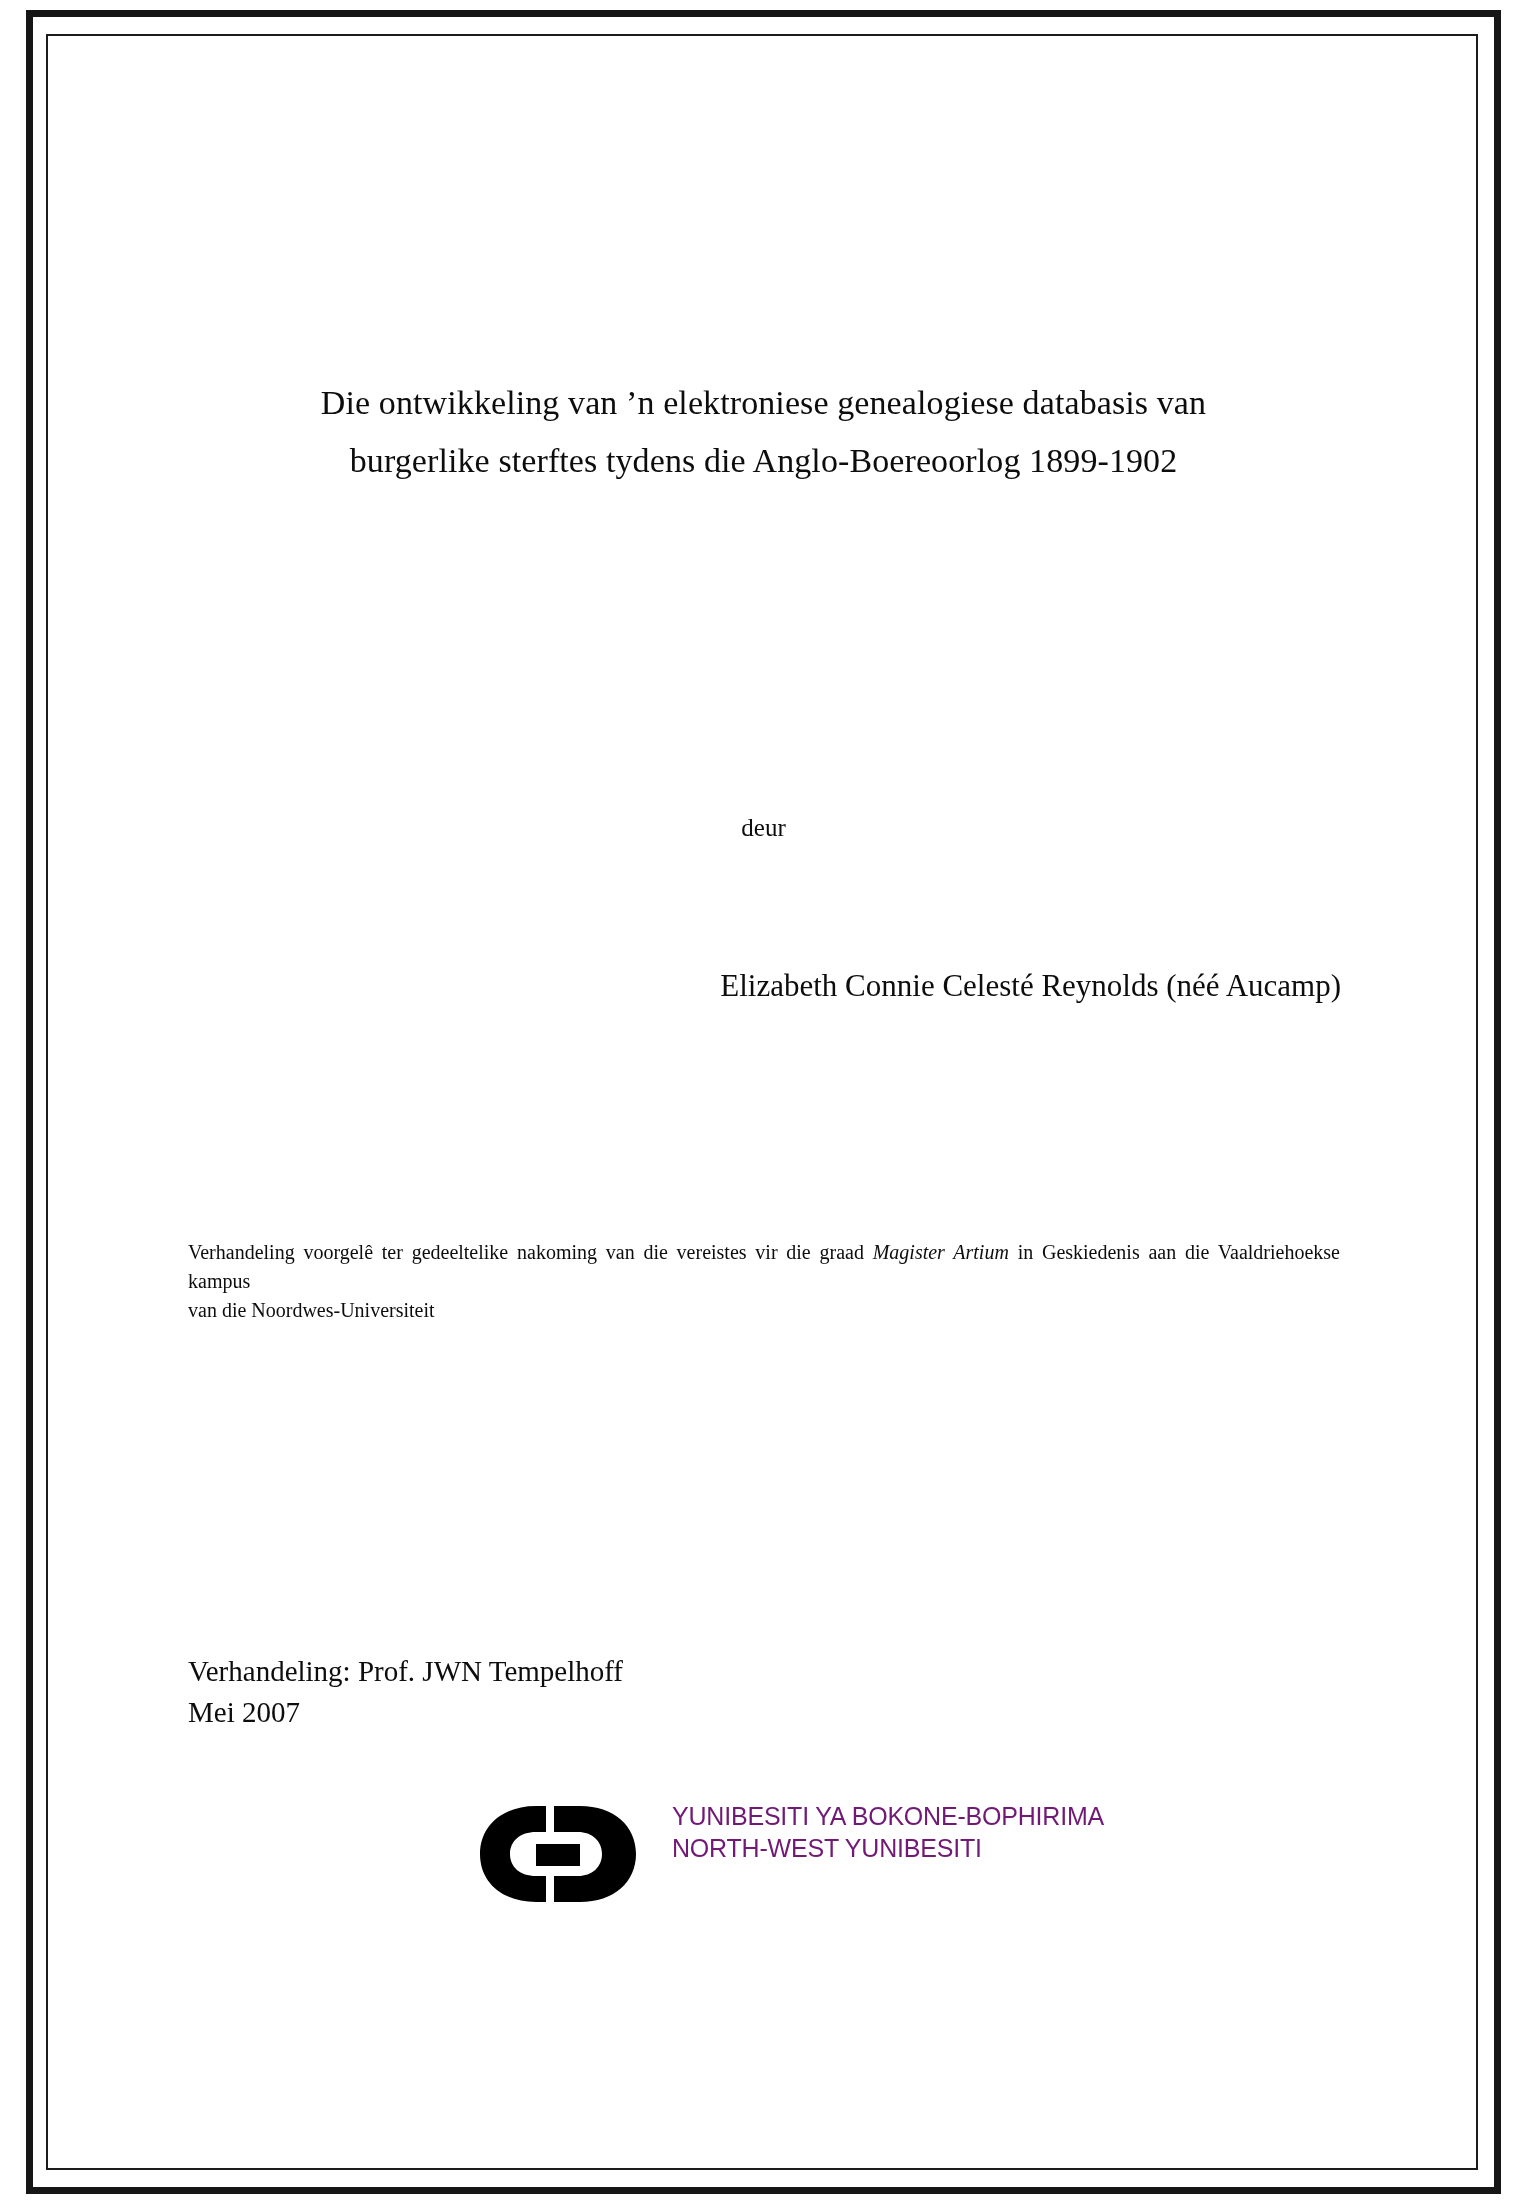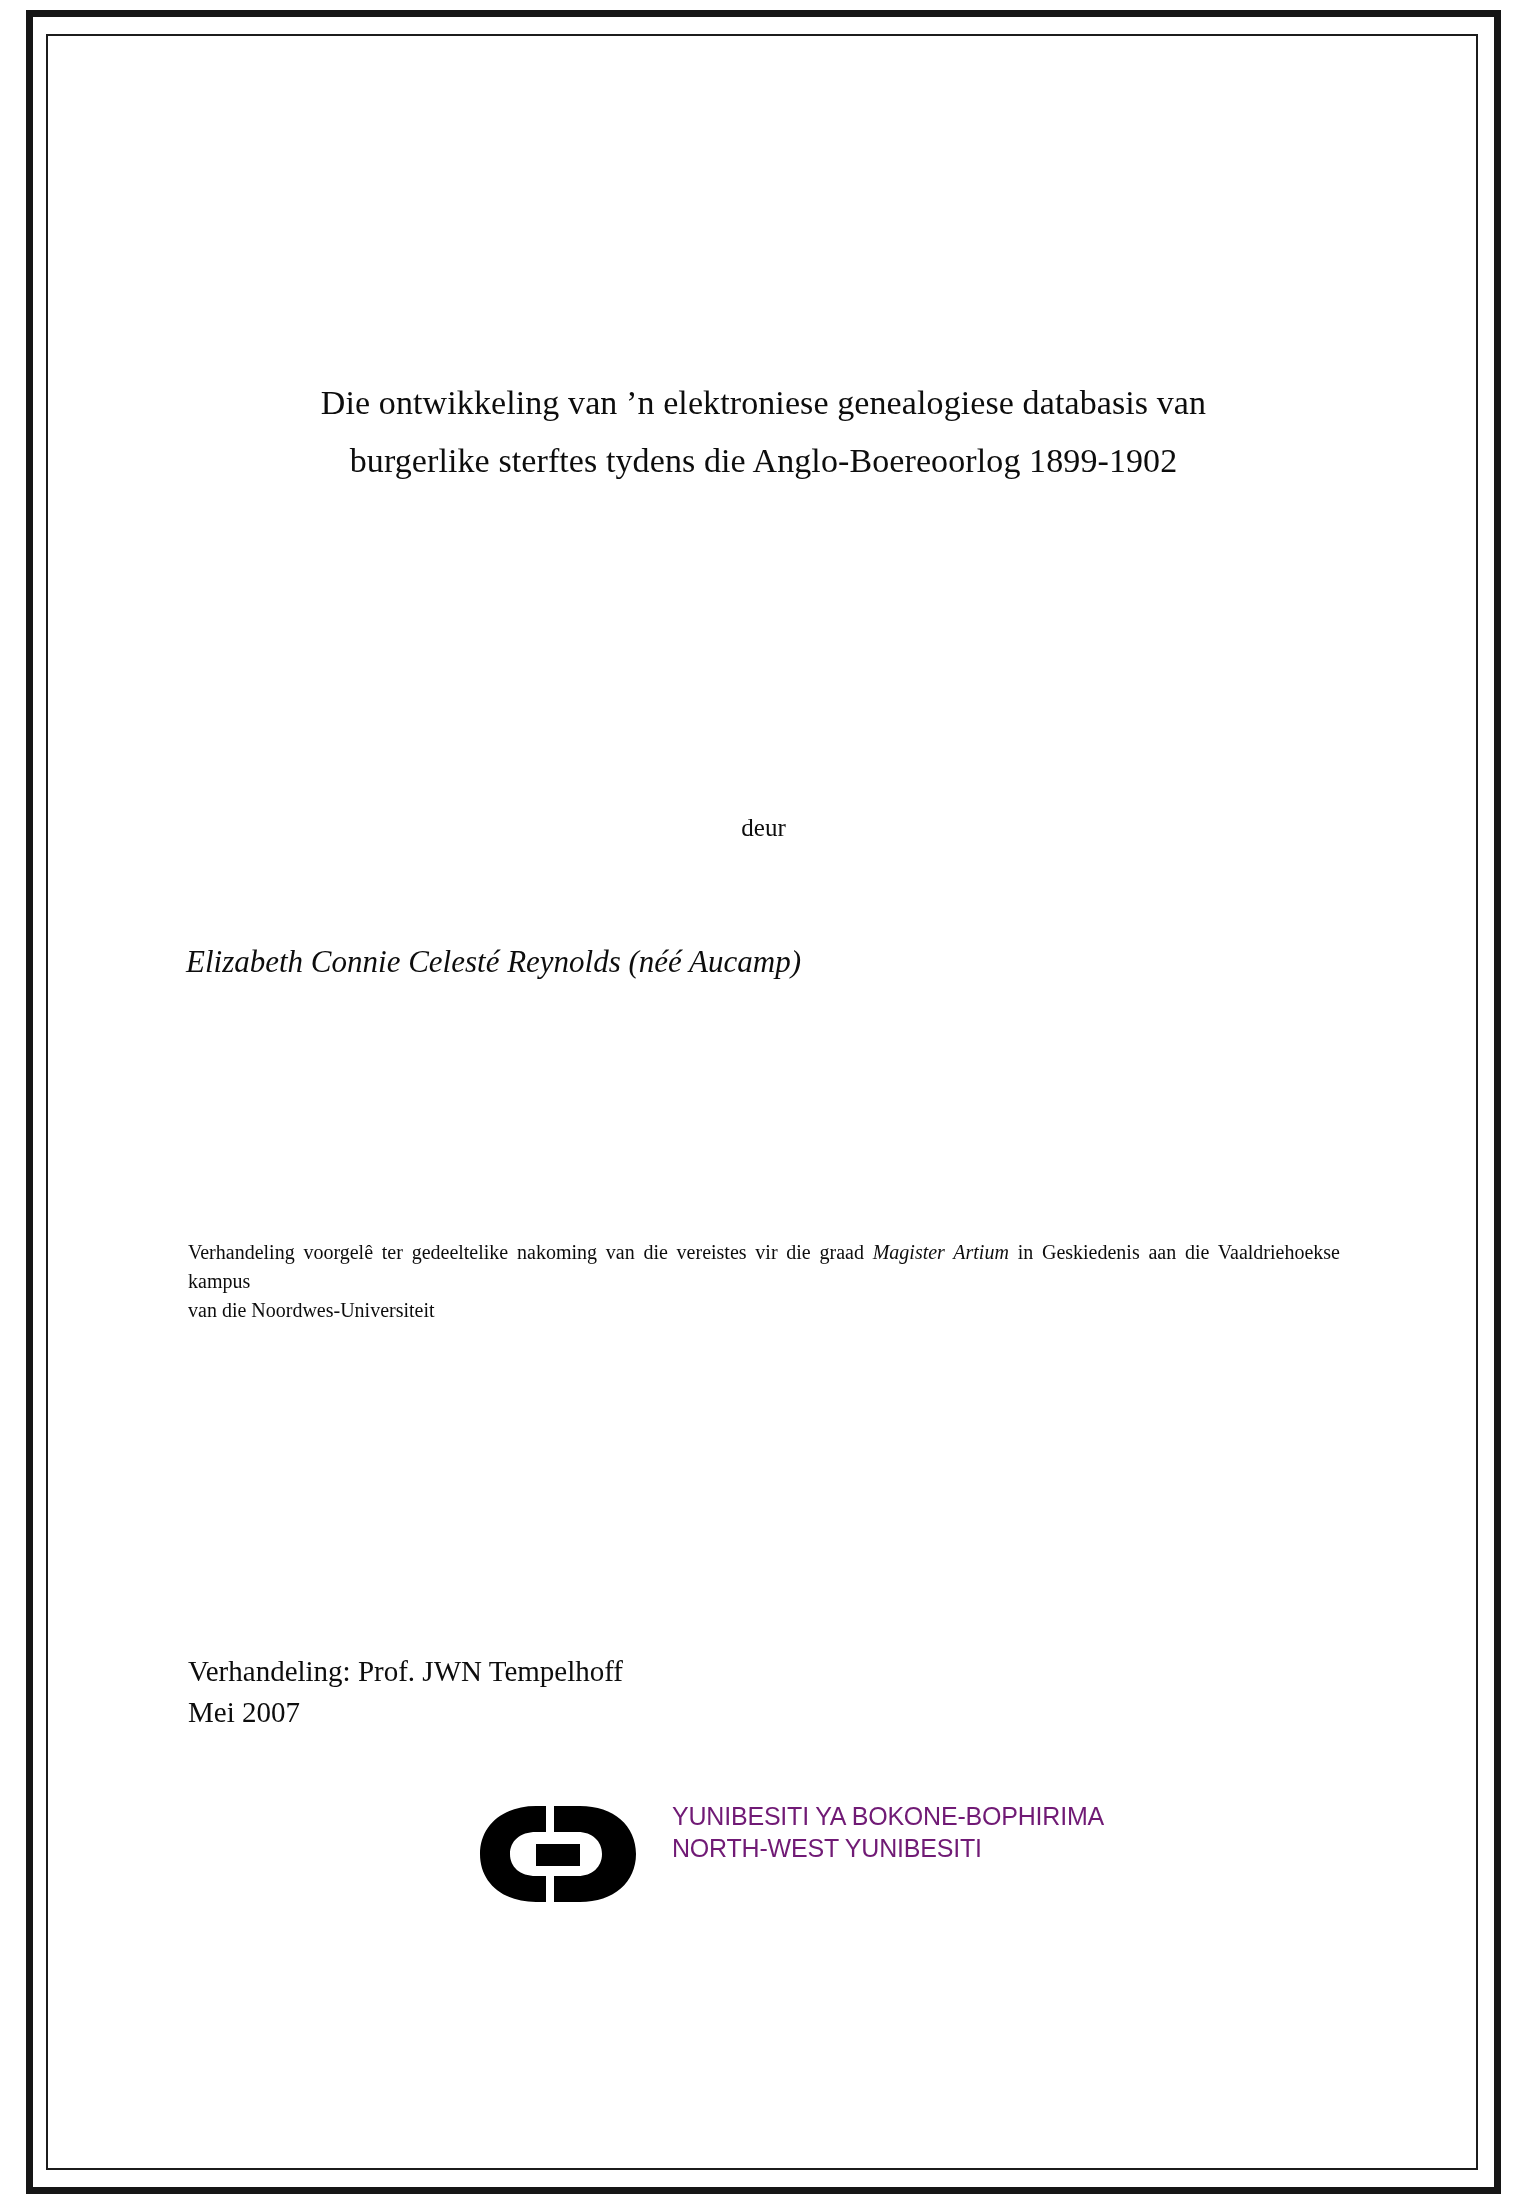--- a/index.html
+++ b/index.html
@@ -76,26 +76,25 @@
     position: absolute;
     top: 780px;
     left: 0;
     width: 1155px;
     text-align: center;
     font-size: 25px;
   }
 
   .author {
     position: absolute;
-    top: 910px;
+    top: 934px;
     left: 0;
     width: 1155px;
-    text-align: left;
+    text-align: right;
     font-size: 31px;
-    font-style: italic;
   }
 
   .statement {
     position: absolute;
     top: 1204px;
     left: 2px;
     width: 1152px;
     font-size: 20px;
     line-height: 1.45;
     text-align: justify;

